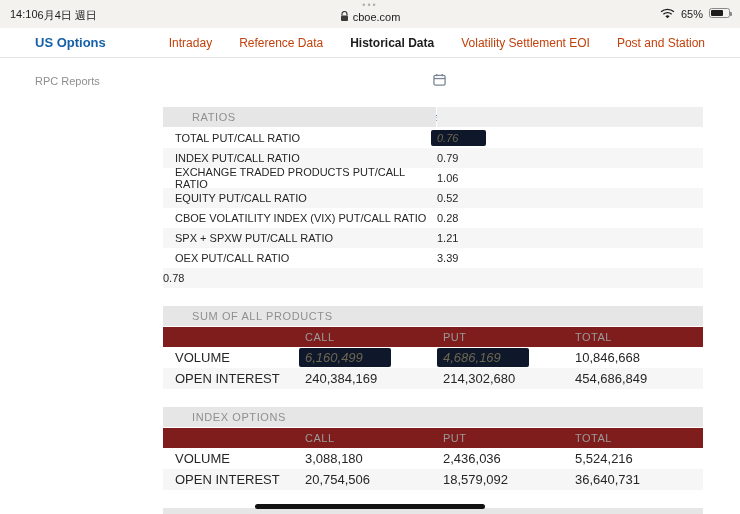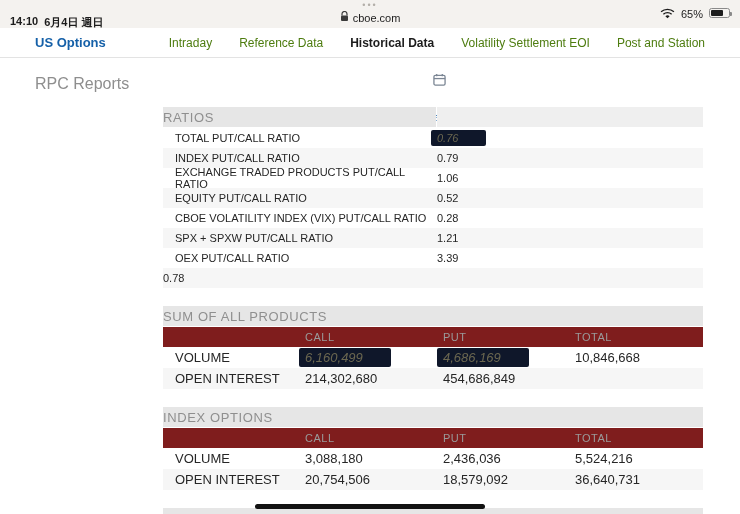--- a/index.html
+++ b/index.html
@@ -9,53 +9,53 @@
     background:#fff; color:#222; overflow:hidden;
   }
   .page { position:relative; width:740px; height:514px; background:#fff; overflow:hidden; }
 
   
   .status-bar {
     position:relative; height:28px; background:#f4f2ef;
     font-size:11px; color:#1c1c1c;
   }
   .sb-left {
-    position:absolute; left:10px; top:8px; display:flex; gap:6px; font-weight:700;margin-top:7px;
+    position:absolute; left:10px; top:8px; display:flex; gap:0; font-weight:400;
   }
   .sb-center { position:absolute; left:0; right:0; top:2px; text-align:center; }
   .dots { color:#b3afa9; font-size:9px; letter-spacing:2px; line-height:7px; cursor:pointer; }
-  .url-row { display:flex; align-items:center; justify-content:center; gap:4px; margin-top:2px; cursor:pointer; }
+  .url-row { display:flex; align-items:flex-start; justify-content:center; gap:4px; margin-top:2px; cursor:pointer; }
   .sb-right { position:absolute; right:10px; top:8px; display:flex; align-items:flex-start; gap:6px; }
   .battery-shell { position:relative; width:21px; height:10px; border:1px solid #8a8a8a; border-radius:2.5px; }
   .battery-fill { position:absolute; left:1px; top:1px; bottom:1px; width:65%; background:#1c1c1c; border-radius:1px; }
   .battery-nub { position:absolute; right:-3px; top:3px; width:2px; height:4px; background:#8a8a8a; border-radius:0 1px 1px 0; }
 
   
   .nav {
     height:30px; background:#fff; border-bottom:1px solid #e3e3e3;
     display:flex; align-items:center; padding:0 35px;
   }
   .brand { color:#1560a8; font-weight:700; font-size:13px; cursor:pointer;text-align:right; }
   .nav-items { margin-left:auto; display:flex; gap:27px; font-size:12px; }
-  .nav-item { color:#4d7c0f; cursor:pointer; white-space:nowrap; }
+  .nav-item { color:#c2410c; cursor:pointer; white-space:nowrap; }
   .nav-item.active { color:#1c1c1c; font-weight:700; }
 
   
   .content { position:relative; height:456px; }
-  .sidebar-title { position:absolute; left:35px; top:17px; color:#8e8e8e; font-size:16px; cursor:pointer; }
+  .sidebar-title { position:absolute; left:35px; top:17px; color:#8e8e8e; font-size:11px; cursor:pointer; }
   .main { margin-left:163px; width:540px; padding-top:15px; }
 
   .date-picker { display:flex; align-items:center; gap:22px; color:#1560a8; font-size:12px;
     margin-left:12px; margin-bottom:18px; cursor:pointer; height:16px;flex-direction:column; }
 
   .section { margin-bottom:18px; }
   .section-title-bar { display:flex; height:20px; margin-bottom:1px; }
   .section-title-cell {
-    background:#e6e6e6; color:#8f8f8f; font-size:13px; letter-spacing:.6px;
-    display:flex; align-items:center; padding-left:0; height:100%;
+    background:#e6e6e6; color:#8f8f8f; font-size:11px; letter-spacing:.6px;
+    display:flex; align-items:center; padding-left:29px; height:100%;
   }
   .title-left { flex:0 0 273px; margin-right:1px; }
   .title-rest { flex:1; background:#efefef; }
   .title-full { flex:1; }
 
   .col-header-row {
     display:grid; grid-template-columns:142px 138px 132px 1fr;
     height:20px; background:#7f1d1d; color:#9a9a9a; font-size:11px; letter-spacing:.5px;
     align-items:center;
   }
@@ -201,20 +201,21 @@
         </div>
         <div class="rows">
           <div class="grid-row">
             <span>VOLUME</span>
             <span><span class="hl">6,160,499</span></span>
             <span><span class="hl">4,686,169</span></span>
             <span>10,846,668</span>
           </div>
           <div class="grid-row">
             <span>OPEN INTEREST</span>
+            <span>240,384,169</span>
             <span>214,302,680</span>
             <span>454,686,849</span>
           </div>
         </div>
       </section>
 
       <section class="section">
         <div class="section-title-bar">
           <div class="section-title-cell title-full">INDEX OPTIONS</div>
         </div>

